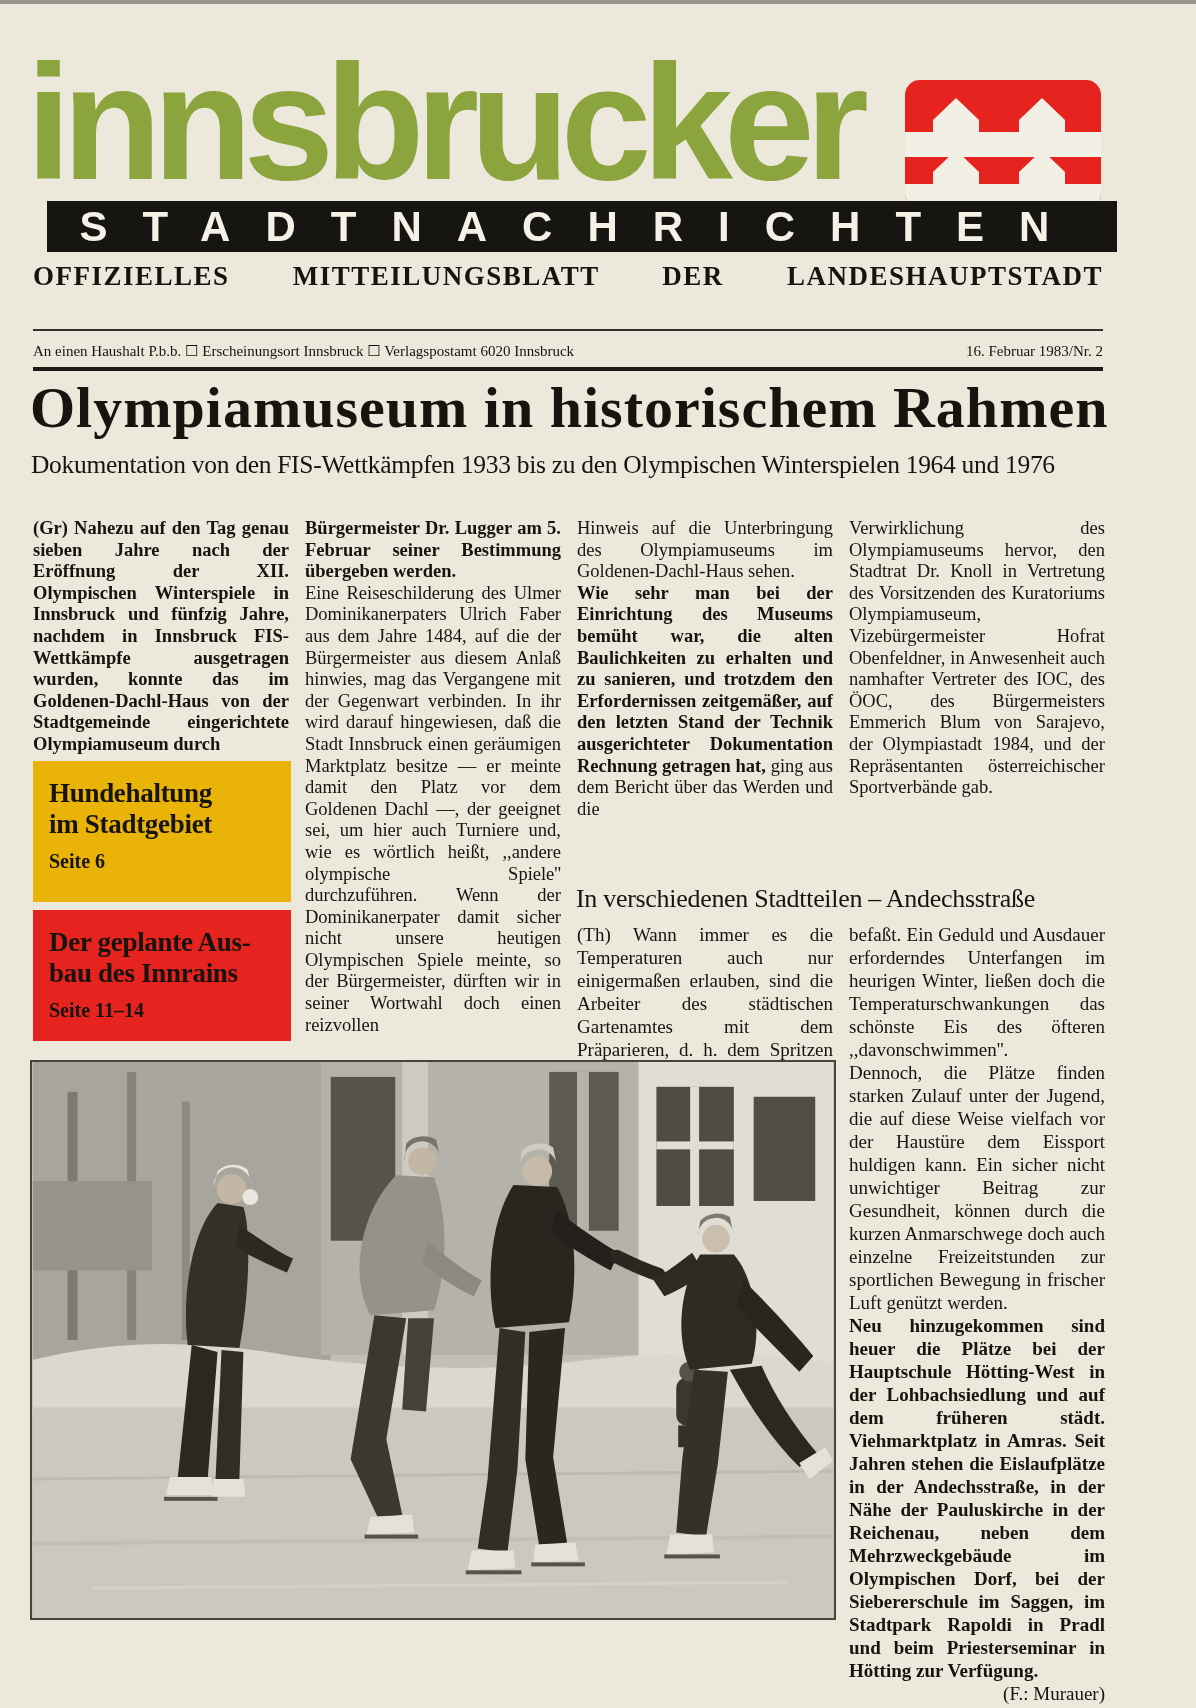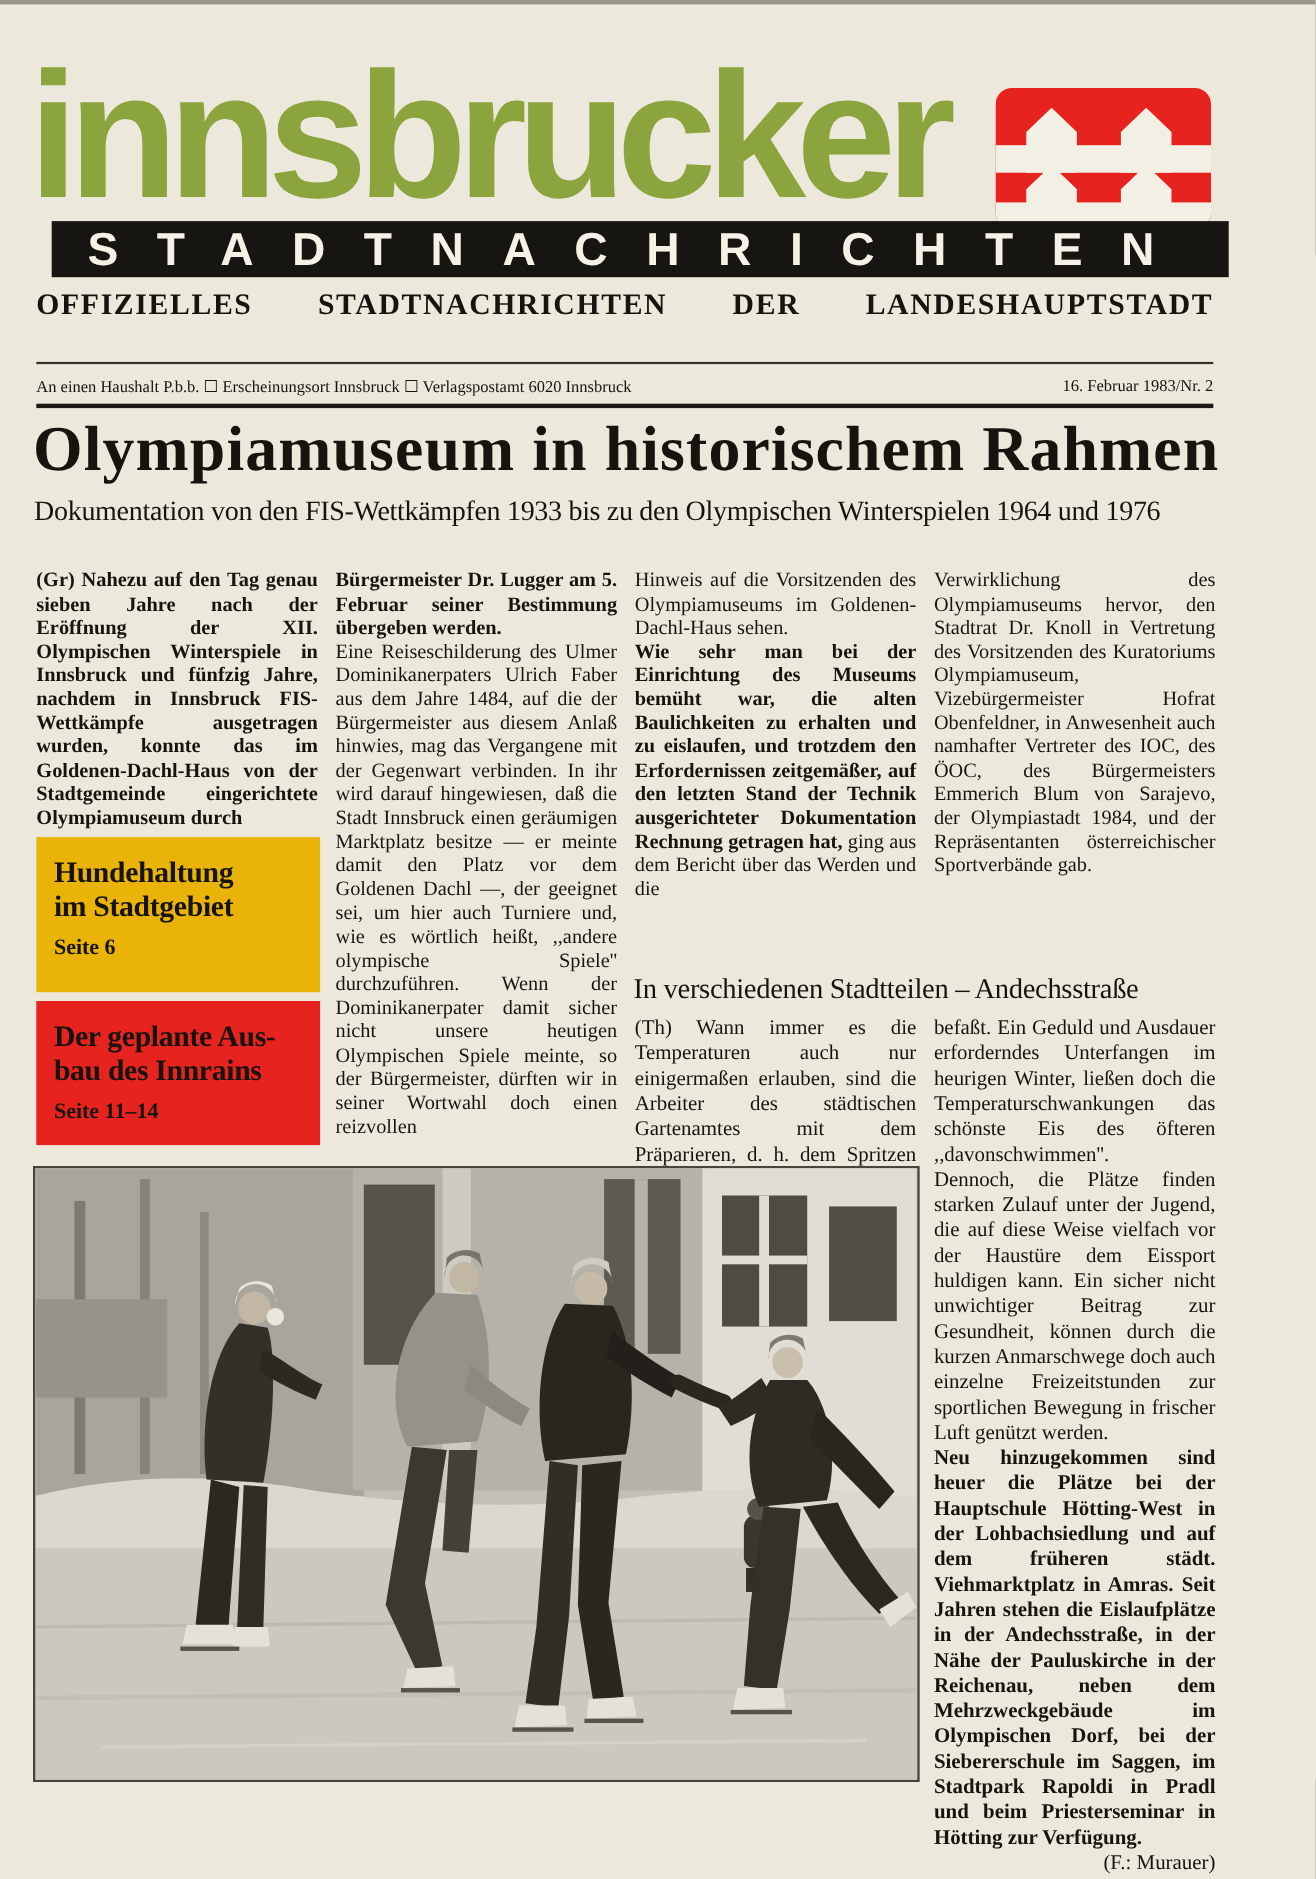--- a/index.html
+++ b/index.html
@@ -106,42 +106,42 @@
         <polygon points="114,77 114,40 137,18 160,40 160,77" fill="#f2efe4"></polygon>
         <rect x="0" y="104" width="196" height="21" fill="#f2efe4"></rect>
         <polygon points="28,125 28,92 51,70 74,92 74,125" fill="#f2efe4"></polygon>
         <polygon points="114,125 114,92 137,70 160,92 160,125" fill="#f2efe4"></polygon>
       </g>
     </svg>
   </div>
 
   <div class="titlebar">STADTNACHRICHTEN</div>
 
-  <div class="tagline">OFFIZIELLES STADTNACHRICHTEN DER LANDESHAUPTSTADT</div>
+  <div class="tagline">OFFIZIELLES MITTEILUNGSBLATT DER LANDESHAUPTSTADT</div>
 
   <div class="rule-thin"></div>
   <div class="dateline">
     <span>An einen Haushalt P.b.b. ☐ Erscheinungsort Innsbruck ☐ Verlagspostamt 6020 Innsbruck</span>
     <span>16. Februar 1983/Nr. 2</span>
   </div>
   <div class="rule-thick"></div>
 
   <h1 class="headline1" style="margin:0;">Olympiamuseum in historischem Rahmen</h1>
   <div class="subhead1">Dokumentation von den FIS-Wettkämpfen 1933 bis zu den Olympischen Winterspielen 1964 und 1976</div>
 
   <div class="col c1">
       <div class="para"><span class="b">(Gr) Nahezu auf den Tag genau sieben Jahre nach der Eröffnung der XII. Olympischen Winterspiele in Innsbruck und fünfzig Jahre, nachdem in Innsbruck FIS-Wettkämpfe ausgetragen wurden, konnte das im Goldenen-Dachl-Haus von der Stadtgemeinde eingerichtete Olympiamuseum durch</span></div>
     </div>
   <div class="col c2">
       <div class="para"><span class="b">Bürgermeister Dr. Lugger am 5. Februar seiner Bestimmung übergeben werden.</span></div>
       <div class="para"><span>Eine Reiseschilderung des Ulmer Dominikanerpaters Ulrich Faber aus dem Jahre 1484, auf die der Bürgermeister aus diesem Anlaß hinwies, mag das Vergangene mit der Gegenwart verbinden. In ihr wird darauf hingewiesen, daß die Stadt Innsbruck einen geräumigen Marktplatz besitze — er meinte damit den Platz vor dem Goldenen Dachl —, der geeignet sei, um hier auch Turniere und, wie es wörtlich heißt, ,,andere olympische Spiele'' durchzuführen. Wenn der Dominikanerpater damit sicher nicht unsere heutigen Olympischen Spiele meinte, so der Bürgermeister, dürften wir in seiner Wortwahl doch einen reizvollen</span></div>
     </div>
   <div class="col c3">
-      <div class="para"><span>Hinweis auf die Vorsitzenden des Olympiamuseums im Goldenen-Dachl-Haus sehen.</span></div>
-      <div class="para"><span class="b">Wie sehr man bei der Einrichtung des Museums bemüht war, die alten Baulichkeiten zu erhalten und zu eislaufen, und trotzdem den Erfordernissen zeitgemäßer, auf den letzten Stand der Technik ausgerichteter Dokumentation Rechnung getragen hat, </span><span>ging aus dem Bericht über das Werden und die</span></div>
+      <div class="para"><span>Hinweis auf die Unterbringung des Olympiamuseums im Goldenen-Dachl-Haus sehen.</span></div>
+      <div class="para"><span class="b">Wie sehr man bei der Einrichtung des Museums bemüht war, die alten Baulichkeiten zu erhalten und zu sanieren, und trotzdem den Erfordernissen zeitgemäßer, auf den letzten Stand der Technik ausgerichteter Dokumentation Rechnung getragen hat, </span><span>ging aus dem Bericht über das Werden und die</span></div>
     </div>
   <div class="col c4">
       <div class="para"><span>Verwirklichung des Olympiamuseums hervor, den Stadtrat Dr. Knoll in Vertretung des Vorsitzenden des Kuratoriums Olympiamuseum, Vizebürgermeister Hofrat Obenfeldner, in Anwesenheit auch namhafter Vertreter des IOC, des ÖOC, des Bürgermeisters Emmerich Blum von Sarajevo, der Olympiastadt 1984, und der Repräsentanten österreichischer Sportverbände gab.</span></div>
     </div>
 
   <div class="teaser teaser-green">
     <div class="t">
         <span class="tline">Hundehaltung</span>
         <span class="tline">im Stadtgebiet</span>
       </div>

